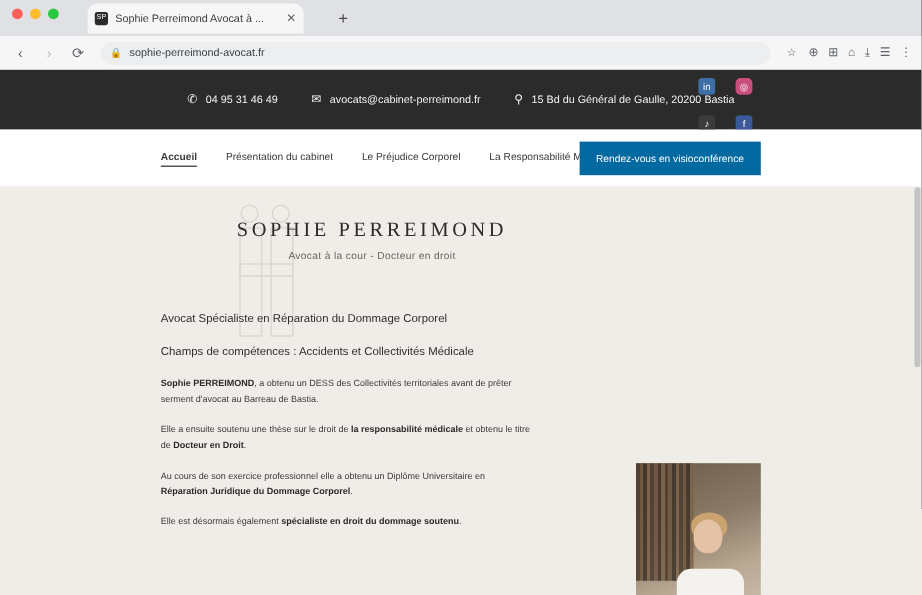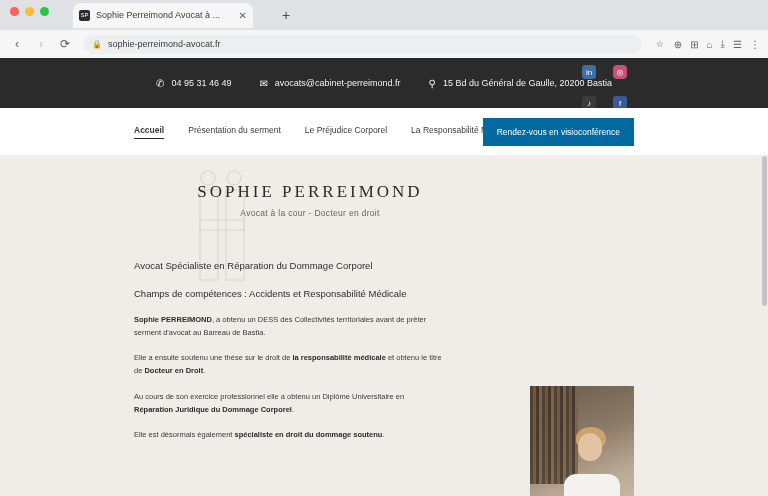--- a/index.html
+++ b/index.html
@@ -346,21 +346,21 @@
         <span class="soc">in</span>
         <span class="soc ig">◎</span>
         <span class="soc tt">♪</span>
         <span class="soc fb">f</span>
         <span class="soc user">☺</span>
       </div>
     </div>
 
     <div class="navbar">
       <div class="navlink active">Accueil</div>
-      <div class="navlink">Présentation du serment</div>
+      <div class="navlink">Présentation du cabinet</div>
       <div class="navlink">Le Préjudice Corporel</div>
       <div class="navlink">La Responsabilité Médicale</div>
       <div class="navlink">Contact</div>
       <div class="cta">Rendez-vous en visioconférence</div>
     </div>
 
     <div class="content">
 
       <svg class="watermark" viewBox="0 0 80 120">
         <circle cx="18" cy="12" r="7" fill="none" stroke="#8a8278" stroke-width="1.2"></circle>
@@ -370,21 +370,21 @@
         <rect x="10" y="54" width="44" height="10" fill="none" stroke="#8a8278" stroke-width="1.2"></rect>
       </svg>
 
       <div class="brand-block">
         <div class="brand-name">SOPHIE PERREIMOND</div>
         <div class="brand-sub">Avocat à la cour - Docteur en droit</div>
       </div>
 
       <div class="body-col">
         <div class="h-line">Avocat Spécialiste en Réparation du Dommage Corporel</div>
-        <div class="h-line second">Champs de compétences : Accidents et Responsabilité Médicale</div>
+        <div class="h-line second">Champs de compétences : Accidents et Collectivités Médicale</div>
 
         <div class="para">
           <b>Sophie PERREIMOND</b><span>, a obtenu un DESS des Collectivités territoriales avant de prêter serment d'avocat au Barreau de Bastia.</span>
         </div>
 
         <div class="para">
           <span>Elle a ensuite soutenu une thèse sur le droit de </span><b>la responsabilité médicale</b><span> et obtenu le titre de </span><b>Docteur en Droit</b><span>.</span>
         </div>
 
         <div class="para">

